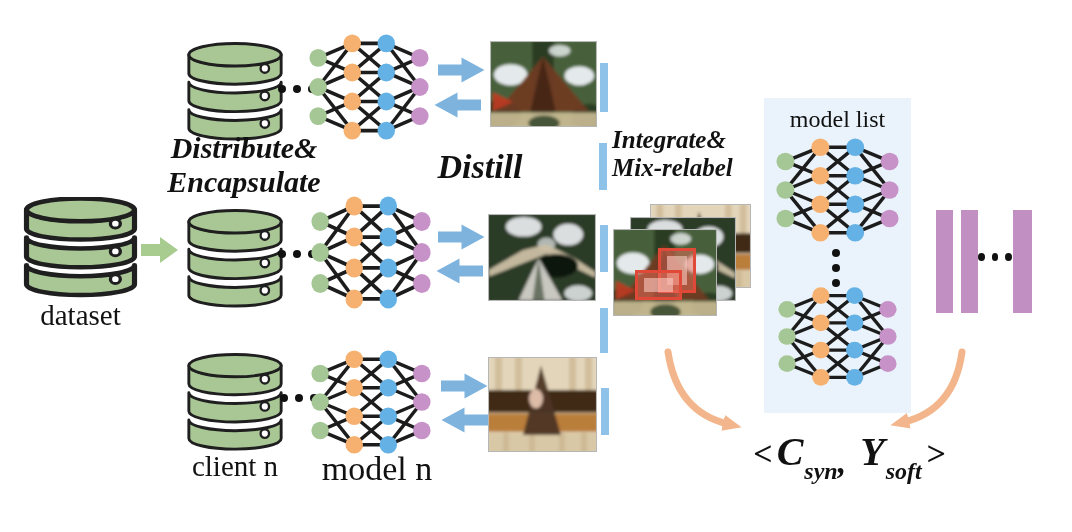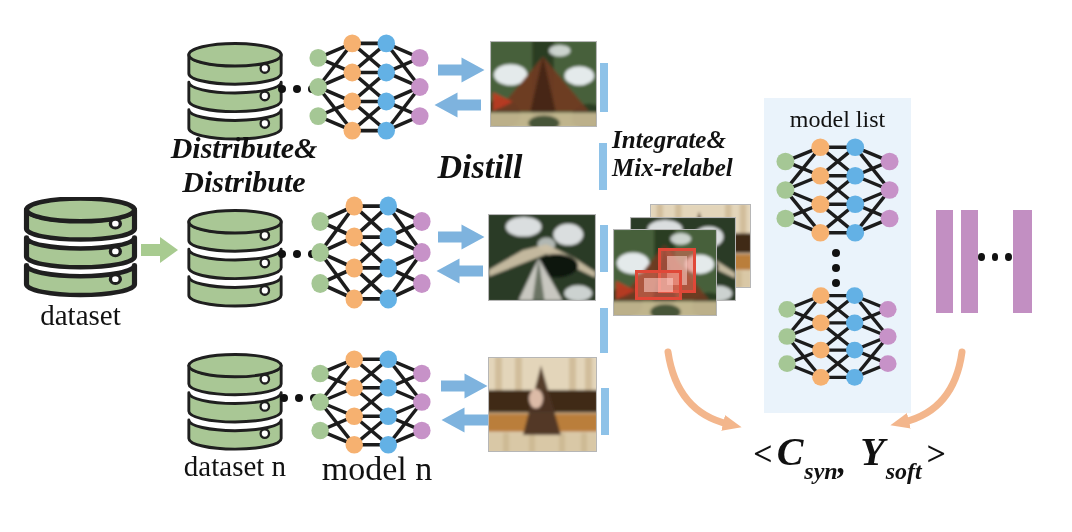--- a/index.html
+++ b/index.html
@@ -121,21 +121,21 @@
           <polygon points="2,52 22,62 2,72" fill="#c23a22" opacity="0.9"></polygon>
           <rect x="-2" y="73" width="111" height="16" fill="#d6c49c" opacity="0.85"></rect>
           <ellipse cx="54" cy="84" rx="16" ry="8" fill="#293d22" opacity="0.8"></ellipse>
         </g>
       </svg>
     </div>
   <div class="vbar" style="left:600px;top:63px;height:49px;"></div>
 
   <div class="abs title center" style="left:128px;top:131px;width:232px;font-size:30px;">
     <div>Distribute&amp;</div>
-    <div>Distribute</div>
+    <div>Encapsulate</div>
   </div>
   <div class="abs title center" style="left:400px;top:148px;width:160px;font-size:34px;">Distill</div>
   <div class="abs title" style="left:612px;top:126px;font-size:25px;">
     <div>Integrate&amp;</div>
     <div>Mix-relabel</div>
   </div>
   <div class="vbar" style="left:599px;top:143px;height:47px;"></div>
 
   <div class="abs" style="left:22px;top:197px;width:117px;height:102px;">
       <svg viewBox="0 0 104 103" preserveAspectRatio="none" width="100%" height="100%">
@@ -326,21 +326,21 @@
       <svg viewBox="0 0 104 103" preserveAspectRatio="none" width="100%" height="100%">
         <path d="M4,13 v19 a48,11 0 0 0 96,0 v-19 a48,11 0 0 1 -96,0 z" fill="#a9c795" stroke="#1f1f1f" stroke-width="3" stroke-linejoin="round"></path>
         <path d="M4,41 v19 a48,11 0 0 0 96,0 v-19 a48,11 0 0 1 -96,0 z" fill="#a9c795" stroke="#1f1f1f" stroke-width="3" stroke-linejoin="round"></path>
         <path d="M4,69 v19 a48,11 0 0 0 96,0 v-19 a48,11 0 0 1 -96,0 z" fill="#a9c795" stroke="#1f1f1f" stroke-width="3" stroke-linejoin="round"></path>
         <ellipse cx="52" cy="13" rx="48" ry="11.5" fill="#a9c795" stroke="#1f1f1f" stroke-width="3"></ellipse>
         <circle cx="83" cy="27" r="4.4" fill="#ffffff" stroke="#1f1f1f" stroke-width="2.4"></circle>
         <circle cx="83" cy="55" r="4.4" fill="#ffffff" stroke="#1f1f1f" stroke-width="2.4"></circle>
         <circle cx="83" cy="83" r="4.4" fill="#ffffff" stroke="#1f1f1f" stroke-width="2.4"></circle>
       </svg>
     </div>
-  <div class="abs plain center" style="left:180px;top:450px;width:110px;font-size:29px;">dataset n</div>
+  <div class="abs plain center" style="left:180px;top:450px;width:110px;font-size:29px;">client n</div>
   <div class="dots-h" style="left:280px;top:390px;width:38px;height:16px;">
       <i></i>
       <i></i>
       <i></i>
     </div>
   <div class="abs" style="left:310px;top:349px;width:122px;height:106px;">
       <svg viewBox="0 0 120 104" preserveAspectRatio="none" width="100%" height="100%">
         <line x1="10" y1="24" x2="43.5" y2="10" stroke="#1c1c1c" stroke-width="3.4"></line>
         <line x1="10" y1="24" x2="43.5" y2="38" stroke="#1c1c1c" stroke-width="3.4"></line>
         <line x1="10" y1="52" x2="43.5" y2="10" stroke="#1c1c1c" stroke-width="3.4"></line>

